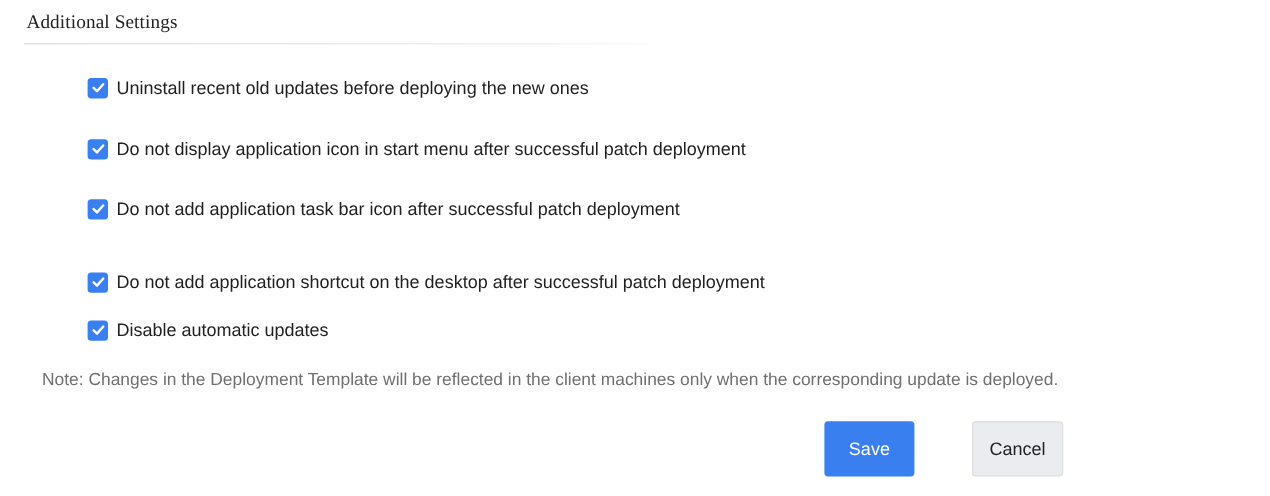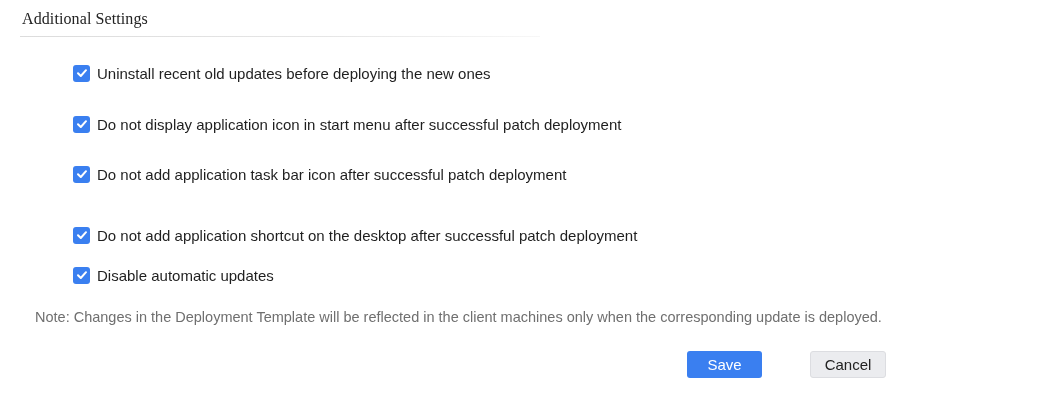--- a/index.html
+++ b/index.html
@@ -69,21 +69,21 @@
       position: absolute;
       left: 35px;
       top: 309px;
       font-size: 14.5px;
       color: #6f6f6f;
       white-space: nowrap;
     }
     .btn {
       position: absolute;
       top: 351px;
-      height: 27px;
+      height: 46px;
       border-radius: 3px;
       font-size: 15px;
       display: flex;
       align-items: center;
       justify-content: center;
       cursor: pointer;
       box-sizing: border-box;
     }
     .btn-save {
       left: 687px;

